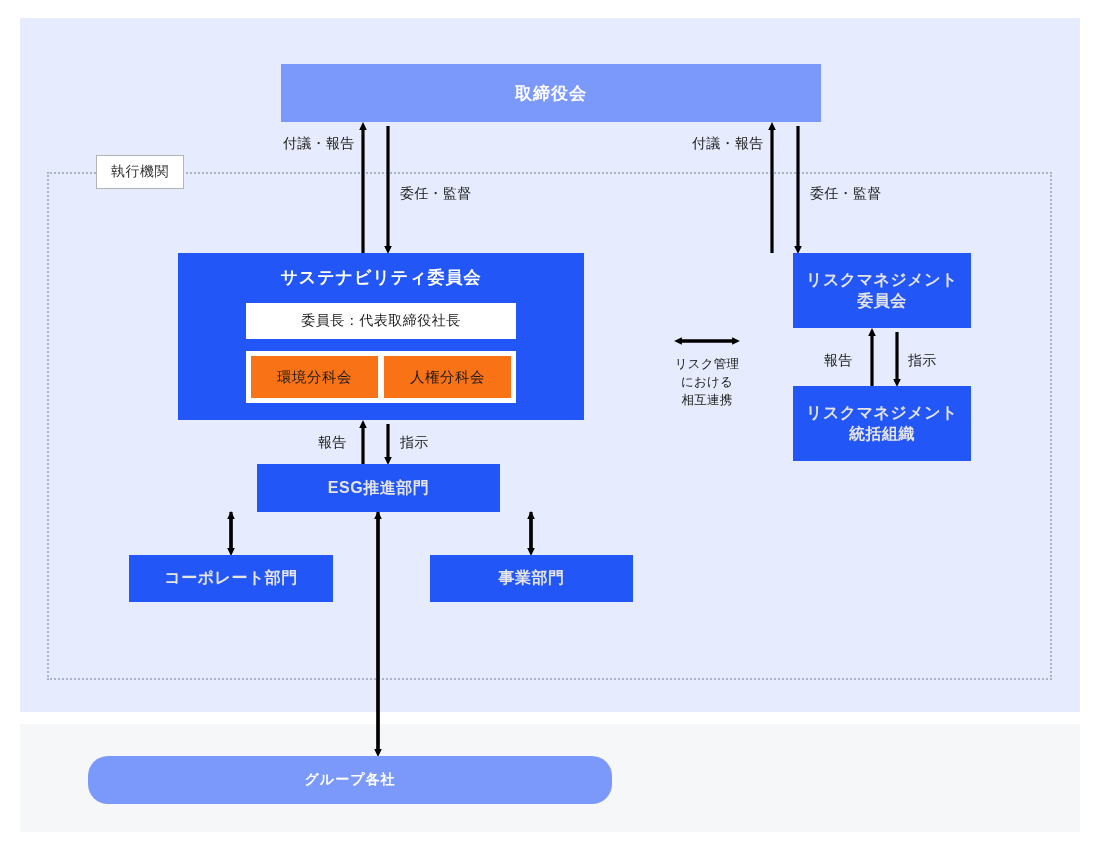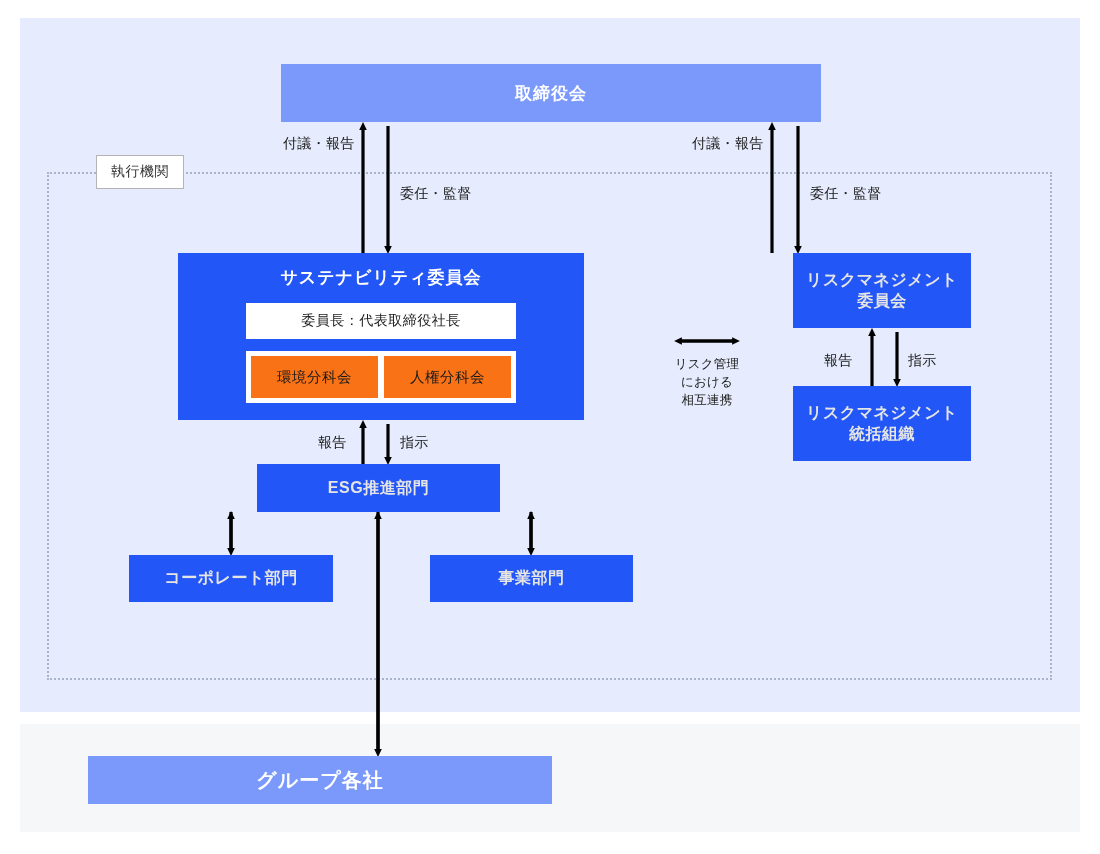--- a/index.html
+++ b/index.html
@@ -22,21 +22,21 @@
               display:flex;align-items:center;justify-content:center;
               font-size:14px;color:#333;letter-spacing:.5px;}
 
   
   .box{position:absolute;display:flex;align-items:center;justify-content:center;
        text-align:center;box-sizing:border-box;}
   .box-light{background:#7b99fb;color:#fff;font-weight:bold;font-size:17px;letter-spacing:1px;align-items:center;}
   .box-solid{background:#2356f6;color:#e5e5e5;font-weight:bold;font-size:16px;letter-spacing:.5px;line-height:1.3;}
 
   .bd-board{left:281px;top:64px;width:540px;height:58px;}
-  .bd-group{left:88px;top:756px;width:464px;height:48px;font-size:20px;}
+  .bd-group{left:88px;top:756px;width:524px;height:48px;font-size:14px;border-radius:20px;}
 
   .sc-wrap{position:absolute;left:178px;top:253px;width:406px;height:167px;background:#2356f6;
            box-sizing:border-box;padding:0;}
   .sc-title{position:absolute;left:0;top:13px;width:100%;text-align:center;color:#fff;
             font-weight:bold;font-size:17px;letter-spacing:1px;}
   .sc-chair{position:absolute;left:68px;top:50px;width:270px;height:36px;background:#fff;
             display:flex;align-items:center;justify-content:center;
             font-size:14px;color:#1a1a1a;letter-spacing:.5px;}
   .sc-subs{position:absolute;left:68px;top:98px;width:270px;height:52px;background:#fff;
            display:flex;align-items:center;justify-content:space-between;padding:5px;box-sizing:border-box;}

